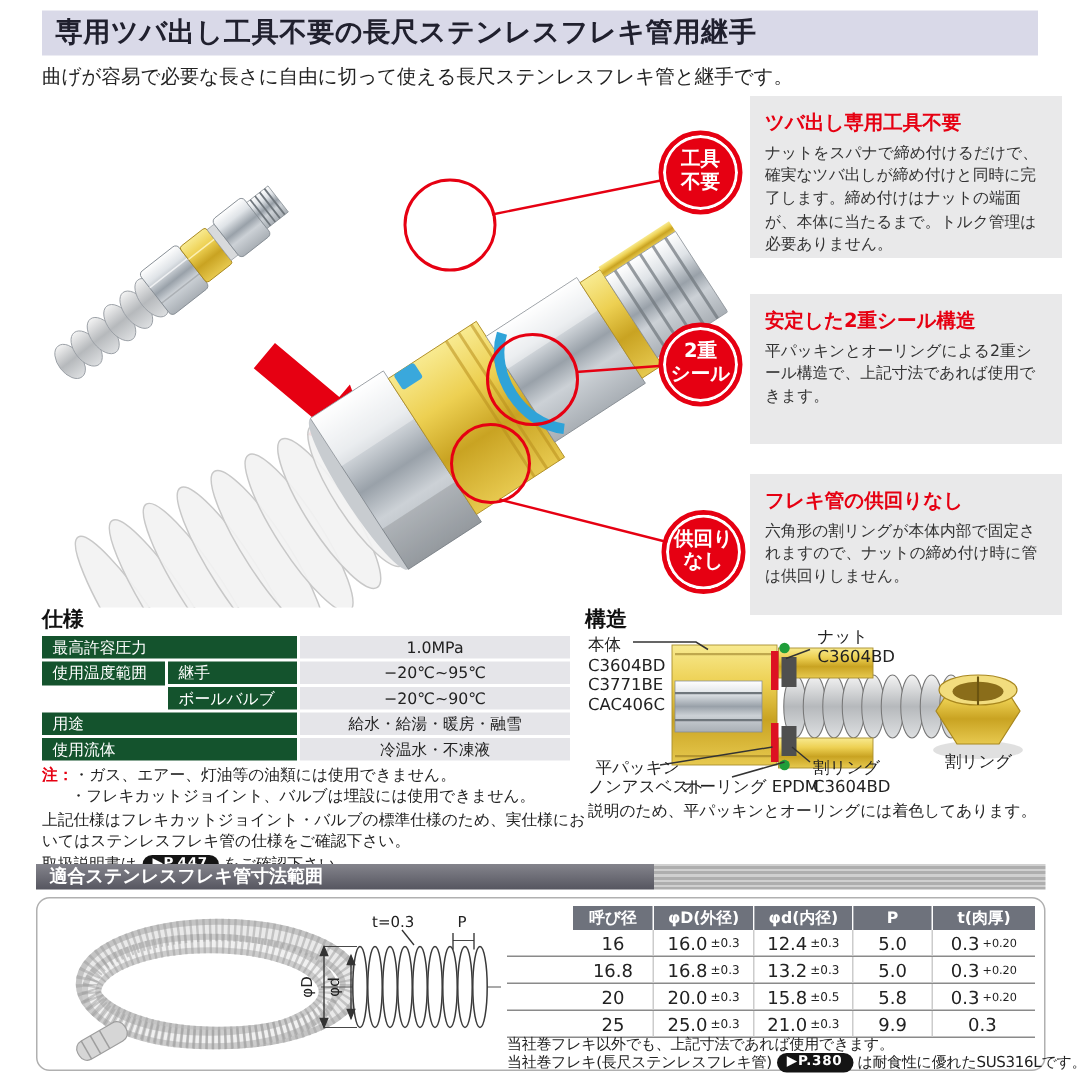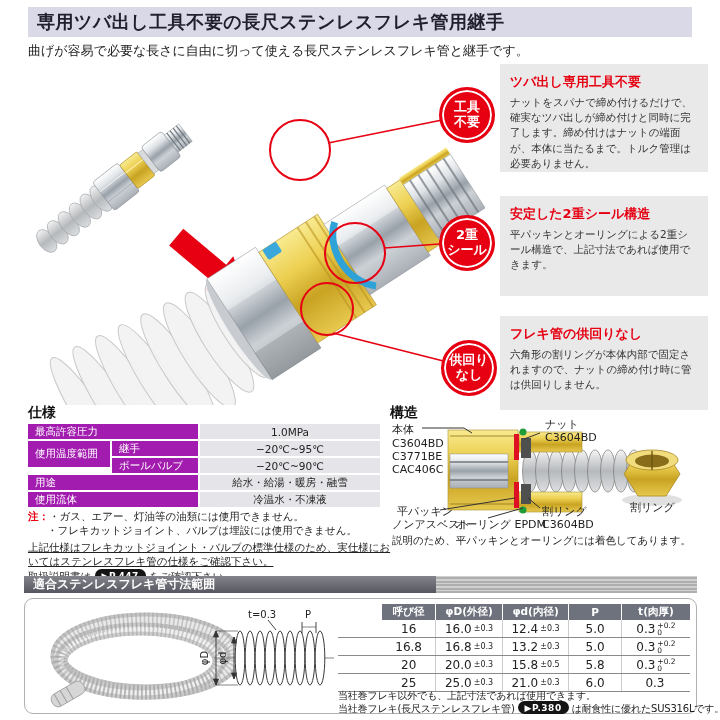--- a/index.html
+++ b/index.html
@@ -33,33 +33,33 @@
   .bd1{left:439px;top:87px;}
   .bd2{left:439px;top:215px;}
   .bd3{left:441px;top:340px;}
 
   
   .sec-head{font-size:14px;font-weight:bold;color:#111;}
 
   
   .spec{left:28px;top:424px;width:352px;}
   .spec-row{display:flex;margin-bottom:2px;}
-  .spec-h{background:#a21caf;color:#fff;font-size:10.5px;display:flex;align-items:center;padding-left:7px;box-sizing:border-box;height:15px;}
+  .spec-h{background:#14532d;color:#fff;font-size:10.5px;display:flex;align-items:center;padding-left:7px;box-sizing:border-box;height:15px;}
   .spec-v{background:#e5e5e9;color:#222;font-size:10.5px;display:flex;align-items:center;justify-content:center;box-sizing:border-box;height:15px;}
   .w-label{width:170px;}
   .w-val{width:180px;margin-left:2px;}
-  .spec-gh{width:82px;height:26px;}
+  .spec-gh{width:82px;height:16px;}
   .spec-gr{margin-left:2px;}
   .spec-sub{width:86px;}
   .spec-subrow{display:flex;}
   .spec-subrow + .spec-subrow{margin-top:2px;}
 
   .note{font-size:10.5px;color:#222;white-space:nowrap;}
   .note-mark{color:#e60012;font-weight:bold;}
-  .para{left:28px;top:540px;width:368px;font-size:10.5px;line-height:1.35;color:#222;text-decoration:underline;}
+  .para{left:28px;top:540px;width:368px;font-size:10.5px;line-height:1.35;color:#222;}
   .pref{display:inline-block;background:#141414;color:#fff;border-radius:8px;
         font-size:9px;font-weight:bold;padding:1.5px 7px;vertical-align:1px;letter-spacing:.5px;}
 
   
   .sl{font-size:11px;color:#222;white-space:nowrap;line-height:1.1;}
   .struct-note{left:392px;top:534px;font-size:10.5px;color:#222;white-space:nowrap;}
 
   
   .bar-dark{left:24px;top:576px;width:412px;height:17px;
     background:linear-gradient(180deg,#84848c 0%,#565660 100%);
@@ -72,21 +72,21 @@
   .dtable{left:338px;top:604px;width:352px;}
   .dt-row{display:flex;padding-left:44px;}
   .dt-head .c{background:#6e727c;color:#fff;font-size:10.5px;font-weight:bold;height:16px;
     display:flex;align-items:center;justify-content:center;border-right:1px solid #fff;box-sizing:border-box;}
   .dt-head .c:last-child{border-right:none;}
   .dt-data{border-bottom:1px solid #8a8a8a;}
   .dt-data .c{font-size:12px;color:#222;height:17px;display:flex;align-items:center;justify-content:center;border-right:1px solid #ccc;box-sizing:border-box;}
   .dt-data .c:last-child{border-right:none;}
   .c1{width:62px;}.c2{width:76px;}.c3{width:76px;}.c4{width:60px;}.c5{width:78px;}
   .tol{font-size:8px;margin-left:2px;}
-  .tstack{display:inline-flex;flex-direction:column;font-size:7.5px;line-height:7px;margin-left:2px;text-align:left;}
+  .tstack{display:inline-flex;font-size:7.5px;line-height:7px;margin-left:2px;text-align:left;}
   .dnote{font-size:10px;color:#222;white-space:nowrap;letter-spacing:-0.2px;}
 </style>
 </head>
 <body>
 
 <div class="abs title-bar">
   <div class="title-text">専用ツバ出し工具不要の長尺ステンレスフレキ管用継手</div>
 </div>
 <div class="abs subtitle">曲げが容易で必要な長さに自由に切って使える長尺ステンレスフレキ管と継手です。</div>
 
@@ -430,21 +430,21 @@
   <div class="dt-row dt-data">
     <div class="c c1">25</div>
     <div class="c c2">
         <span>25.0</span>
         <span class="tol">±0.3</span>
       </div>
     <div class="c c3">
         <span>21.0</span>
         <span class="tol">±0.3</span>
       </div>
-    <div class="c c4">6.0</div>
+    <div class="c c4">9.9</div>
     <div class="c c5">
         <span>0.3</span>
         <span class="tstack">
           <span></span>
           <span></span>
         </span>
       </div>
   </div>
 </div>
 

